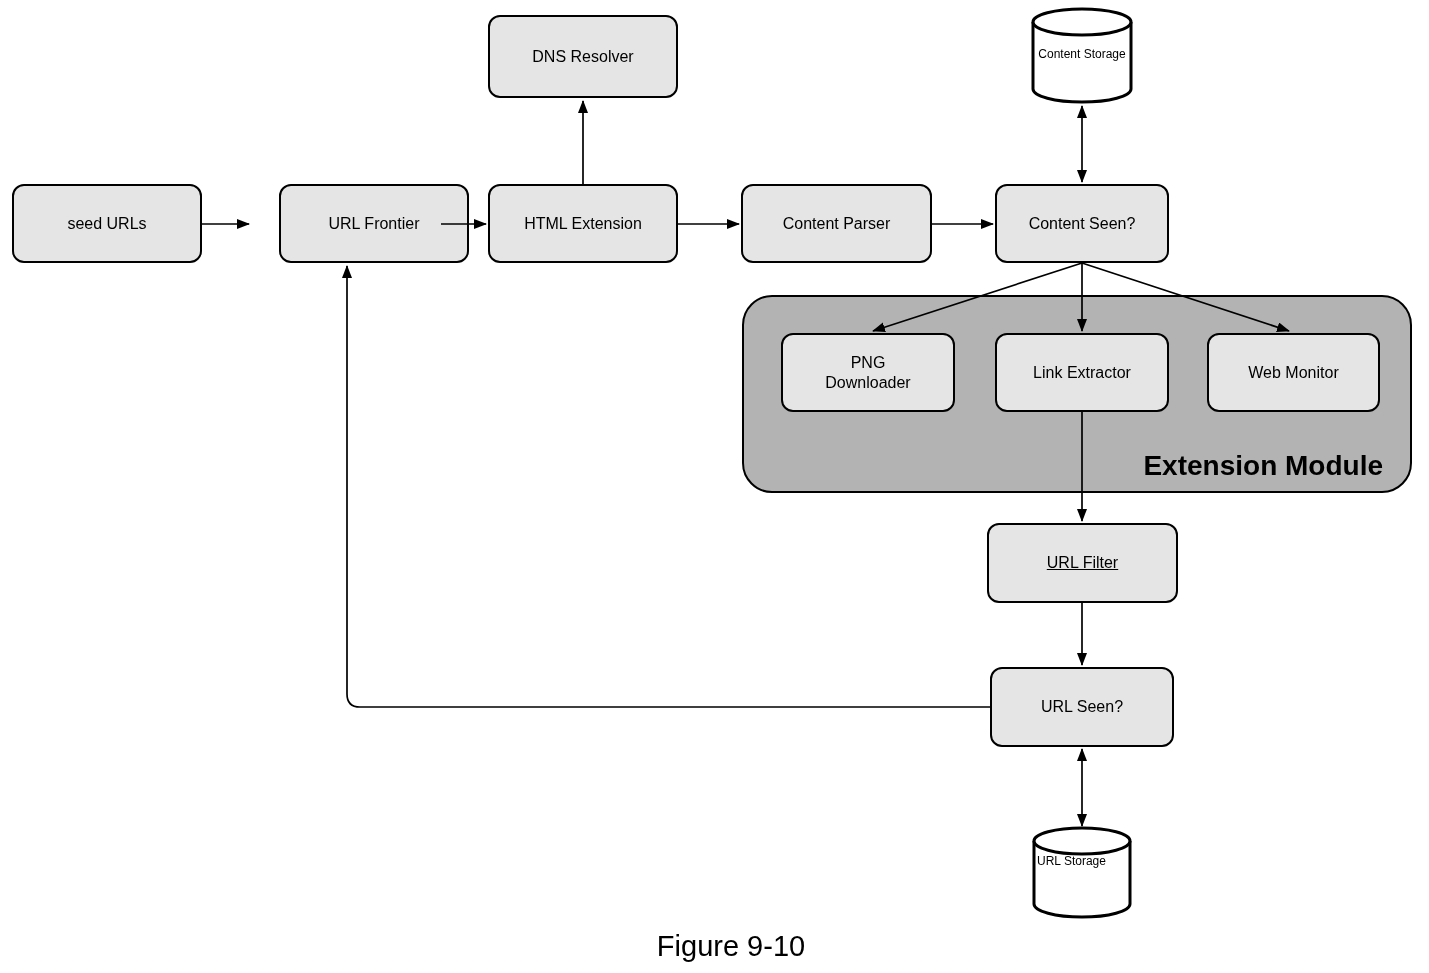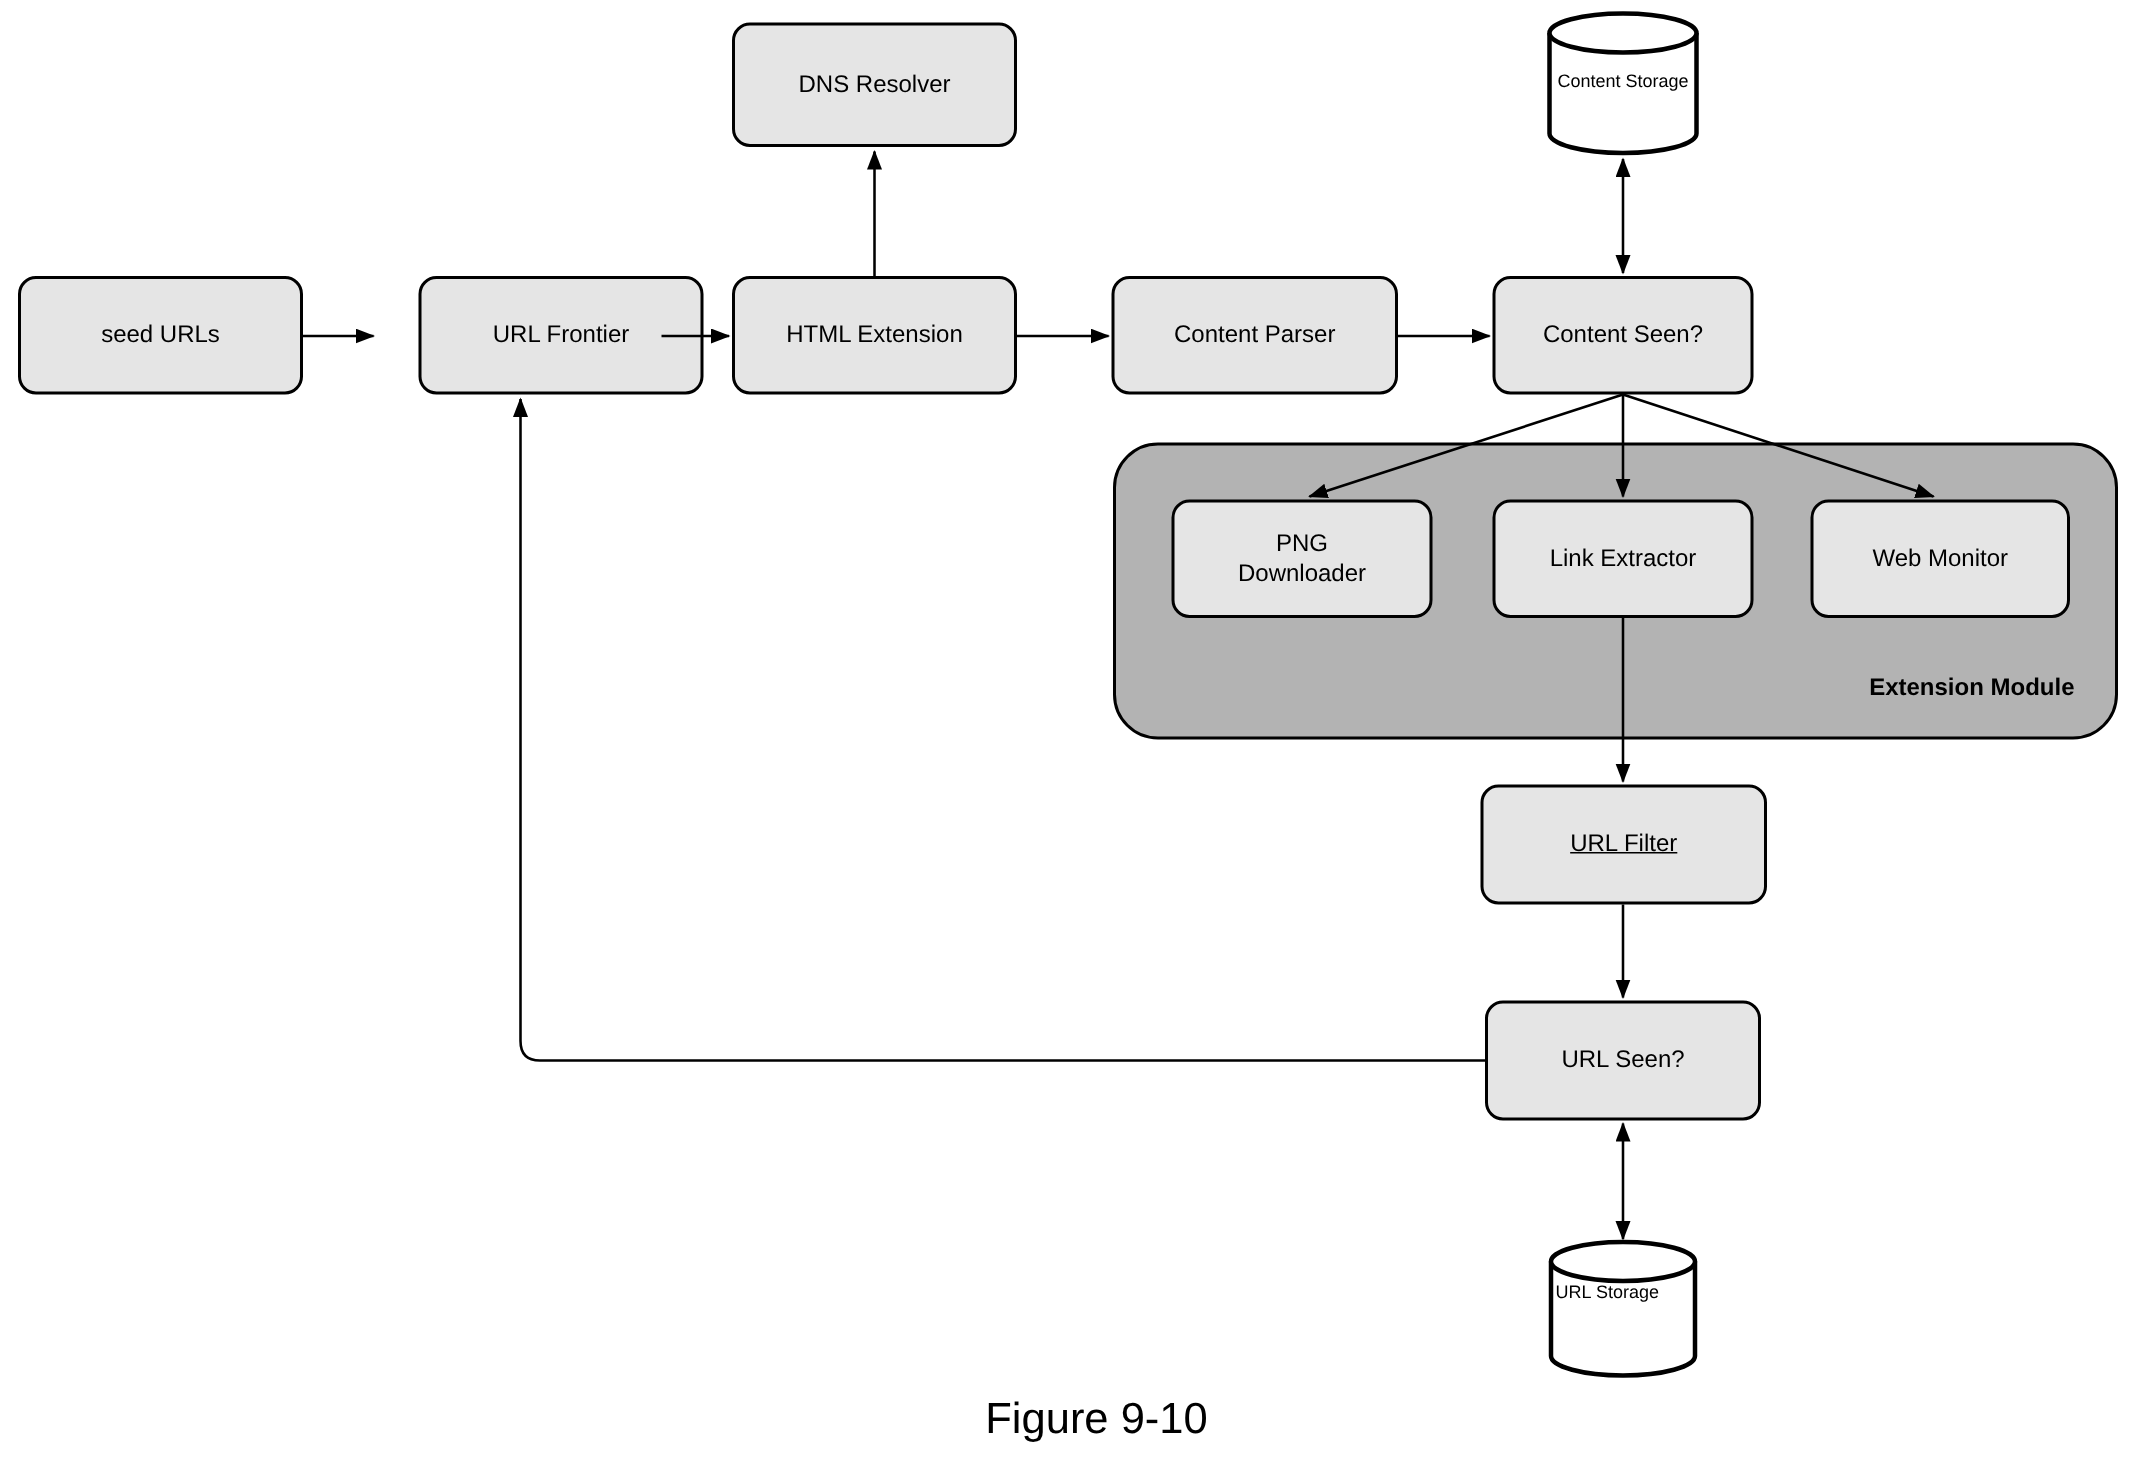--- a/index.html
+++ b/index.html
@@ -44,21 +44,21 @@
   .group-box {
     position: absolute;
     box-sizing: border-box;
     background: #b3b3b3;
     border: 2px solid #000000;
     border-radius: 30px;
     z-index: 1;
   }
   .group-label {
     position: absolute;
-    font-size: 16px;
+    font-size: 28px;
     font-weight: bold;
     text-align: right;
     z-index: 2;
   }
   .cyl-label {
     position: absolute;
     text-align: center;
     font-size: 12px;
     line-height: 21px;
     z-index: 4;

